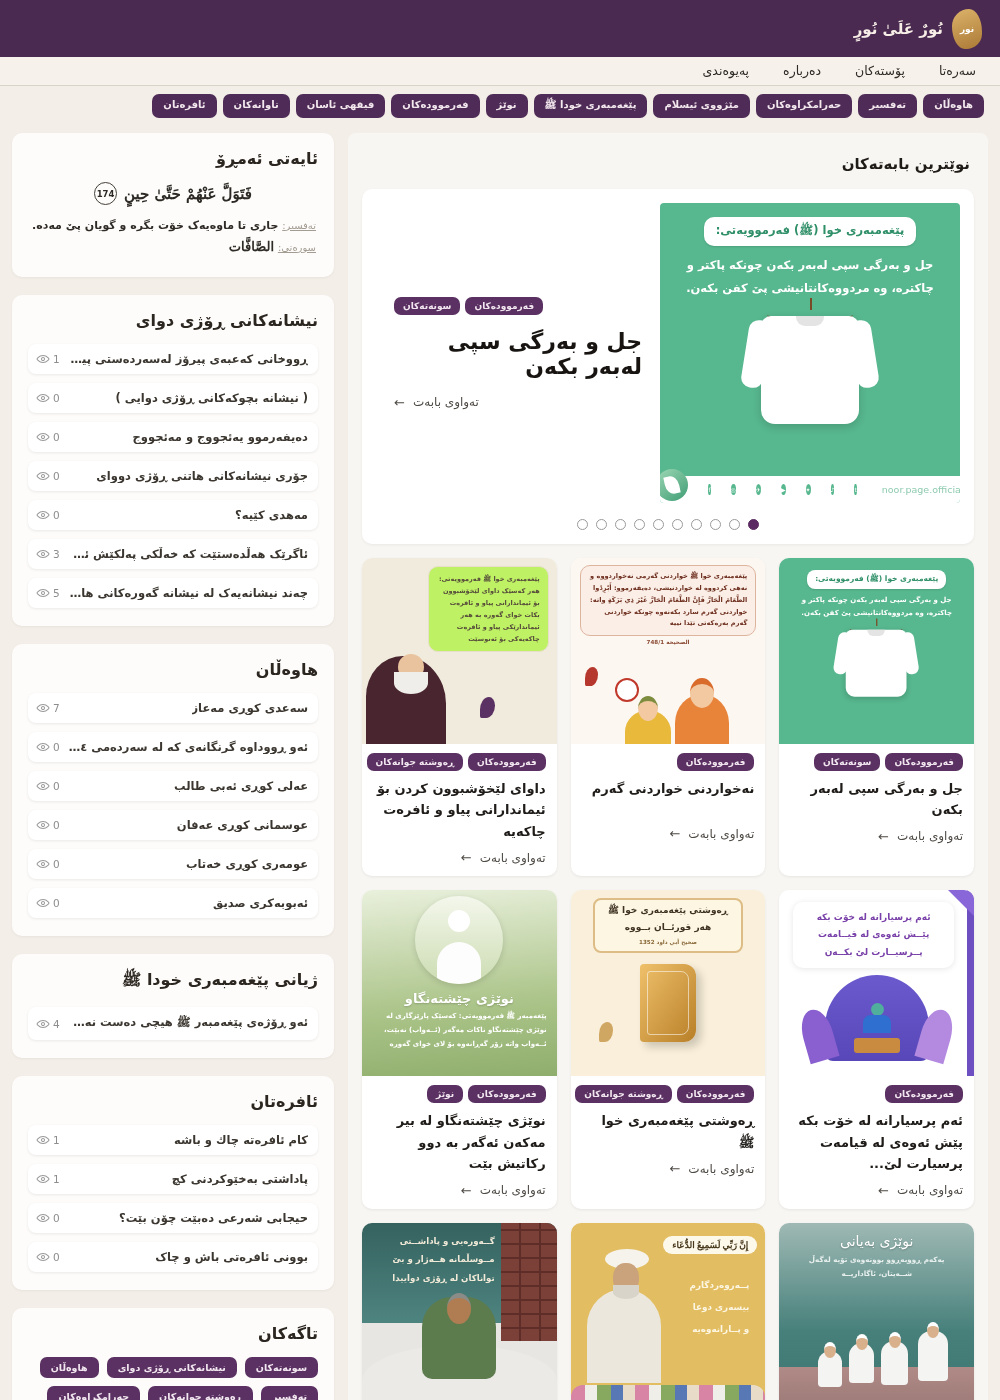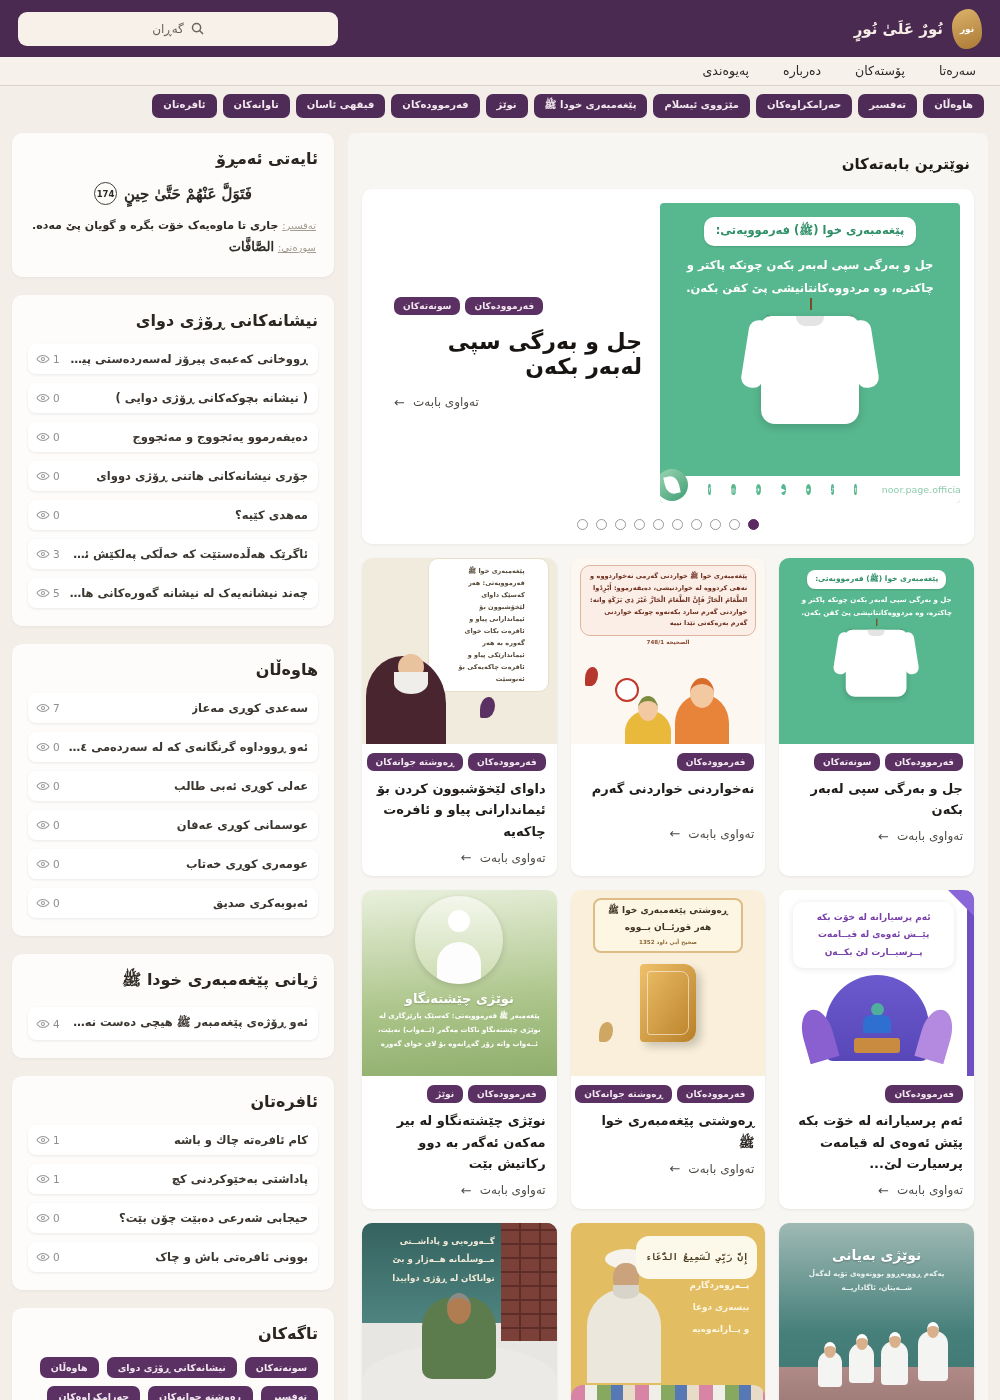--- a/index.html
+++ b/index.html
@@ -71,21 +71,21 @@
   .b-box{margin:7px 9px 0;background:#fbeee6;border:1px solid #ddb49e;border-radius:10px;padding:5px 8px;font-size:6.6px;font-weight:bold;color:#6e2f1f;line-height:1.8;text-align:right;}
   .b-ref{font-size:5.6px;color:#8a4a33;text-align:center;margin-top:3px;font-weight:bold;}
   .b-clock{position:absolute;left:44px;bottom:42px;width:20px;height:20px;background:#fff;border:2.5px solid #c0392b;border-radius:50%;}
   .b-mom{position:absolute;right:36px;bottom:-8px;width:54px;height:58px;background:#e8833a;border-radius:50% 50% 8px 8px;}
   .b-mom::before{content:'';position:absolute;top:-16px;left:15px;width:24px;height:24px;background:#f3c9a2;border-radius:50%;border-top:6px solid #d96b2b;}
   .b-dad{position:absolute;right:94px;bottom:-10px;width:46px;height:44px;background:#e9b93c;border-radius:50% 50% 8px 8px;}
   .b-dad::before{content:'';position:absolute;top:-14px;left:13px;width:20px;height:20px;background:#f3c9a2;border-radius:50%;border-top:5px solid #7e8c3f;}
   .b-pen{position:absolute;left:14px;bottom:58px;width:13px;height:19px;background:#b5372e;border-radius:60% 40% 60% 10%;}
   
   .img-c{background:#f1ebdd;}
-  .c-box{position:absolute;top:0;right:8px;left:66px;background:#ffffff;border:1px solid #e7dfc9;border-radius:10px;padding:6px 23px;font-size:6.5px;font-weight:bold;color:#564b3b;line-height:1.85;text-align:right;}
+  .c-box{position:absolute;top:8px;right:8px;left:66px;background:#bef264;border:1px solid #e7dfc9;border-radius:10px;padding:6px 8px;font-size:6.5px;font-weight:bold;color:#564b3b;line-height:1.85;text-align:right;}
   .c-man{position:absolute;left:4px;bottom:0;width:80px;height:88px;background:#49252f;border-radius:46% 54% 0 0;}
   .c-face{position:absolute;left:36px;bottom:64px;width:26px;height:26px;background:#e9c39d;border-radius:50%;}
   .c-beard{position:absolute;left:32px;bottom:50px;width:34px;height:22px;background:#efeeea;border-radius:0 0 50% 50%;}
   .c-pen{position:absolute;right:62px;bottom:26px;width:15px;height:21px;background:#5a3162;border-radius:60% 40% 60% 10%;}
   
   .img-d{background:#fff;}
   .img-d::before{content:'';position:absolute;top:0;bottom:0;right:0;width:7px;background:#6d4fc2;}
   .img-d::after{content:'';position:absolute;top:0;right:0;border-style:solid;border-width:0 26px 26px 0;border-color:transparent #8a67d8 transparent transparent;}
   .d-text{margin:12px 20px 0 14px;background:#fff;border-radius:10px;box-shadow:0 1px 6px rgba(0,0,0,.10);padding:7px 9px;font-size:9px;font-weight:bold;color:#7840a8;line-height:1.9;text-align:center;}
   .d-dome{width:104px;height:86px;margin:7px auto 0;background:linear-gradient(#6a5ace,#5747b8);border-radius:52px 52px 8px 8px;position:relative;}
@@ -101,31 +101,31 @@
   .e-ref{font-size:5.6px;color:#8a6a3a;margin-top:2px;font-weight:bold;}
   .e-book{width:56px;height:78px;margin:11px auto 0;background:linear-gradient(125deg,#efc06a,#b87f28);border-radius:4px 12px 12px 4px;box-shadow:5px 5px 9px rgba(0,0,0,.18);position:relative;}
   .e-book::after{content:'';position:absolute;inset:7px;border:1.5px solid rgba(255,255,255,.55);border-radius:3px 8px 8px 3px;}
   .e-drop{position:absolute;left:28px;bottom:34px;width:14px;height:20px;background:#c89a4e;border-radius:60% 40% 60% 10%;opacity:.85;}
   
   .img-f{background:linear-gradient(175deg,#e9f0dc,#abc489 62%,#8fae6d);text-align:center;}
   .f-circle{width:88px;height:88px;border-radius:50%;margin:6px auto 0;background:linear-gradient(#f4f7ec,#ccdcb2);position:relative;overflow:hidden;box-shadow:0 2px 6px rgba(0,0,0,.14);}
   .f-head{position:absolute;top:14px;left:33px;width:22px;height:22px;background:#fff;border-radius:50%;}
   .f-body{position:absolute;bottom:0;left:22px;width:44px;height:42px;background:#fdfdfd;border-radius:22px 22px 0 0;}
   .f-title{color:#fff;font-weight:bold;font-size:13px;margin-top:7px;text-shadow:0 1px 2px rgba(0,0,0,.2);}
-  .f-sub{color:#fff;font-size:7px;font-weight:bold;line-height:1.95;margin:4px 10px 0;}
+  .f-sub{color:#fff;font-size:7px;font-weight:bold;line-height:1.95;margin:4px 10px 0;text-align:right;}
   
   .img-g{background:linear-gradient(180deg,#9fb9b4,#47807b 58%,#3d7470);text-align:center;}
-  .g-title{color:#fff;font-size:14px;font-weight:bold;margin-top:24px;text-shadow:0 1px 2px rgba(0,0,0,.25);}
+  .g-title{color:#fff;font-size:14px;font-weight:normal;margin-top:10px;text-shadow:0 1px 2px rgba(0,0,0,.25);}
   .g-sub{color:#e8f0ee;font-size:7.2px;font-weight:bold;line-height:1.95;margin:4px 14px 0;}
   .g-ground{position:absolute;bottom:0;left:0;right:0;height:42px;background:linear-gradient(#b08a86,#9c7a77);}
   .g-p{position:absolute;background:#f4f4f2;border-radius:13px 13px 4px 4px;}
   .g-p::before{content:'';position:absolute;top:-9px;left:50%;transform:translateX(-50%);width:12px;height:12px;background:#d9b08c;border-radius:50%;border-top:4px solid #fff;}
   
   .img-h{background:#e2bd62;}
-  .h-arabic{position:absolute;top:13px;right:8px;background:#fcf8ea;border-radius:13px;padding:16px 9px;font-size:9px;font-weight:bold;color:#47381c;font-family:Liberation Mono, monospace;}
+  .h-arabic{position:absolute;top:13px;right:8px;background:#fcf8ea;border-radius:13px;padding:4px 9px;font-size:9px;font-weight:bold;color:#47381c;font-family:Liberation Serif, serif;}
   .h-lines{position:absolute;right:16px;top:52px;color:#fdf6e2;font-size:8.8px;font-weight:bold;line-height:2.5;text-align:right;}
   .hm-body{position:absolute;left:16px;top:66px;width:74px;height:94px;background:#ece7dc;border-radius:37px 37px 0 0;}
   .hm-face{position:absolute;left:42px;top:40px;width:26px;height:30px;background:#caa27c;border-radius:46%;}
   .hm-turban{position:absolute;left:34px;top:26px;width:44px;height:20px;background:#f6f3ec;border-radius:50%;}
   .hm-beard{position:absolute;left:42px;top:62px;width:26px;height:14px;background:#d9d4ca;border-radius:0 0 50% 50%;}
   .h-flowers{position:absolute;bottom:0;left:0;right:0;height:24px;border-radius:12px 12px 0 0;background:repeating-linear-gradient(90deg,#d884a4 0 14px,#f0eee8 14px 26px,#87a85f 26px 40px,#5878b5 40px 52px,#e8dcc8 52px 64px);}
   
   .img-i{background:#e8e6e2;}
   .i-sky{position:absolute;top:0;left:0;right:0;height:100px;background:linear-gradient(#35625f,#4e8480);}
   .i-text{position:absolute;top:9px;left:12px;width:62%;color:#f2ead8;font-size:8.6px;font-weight:bold;line-height:2.15;text-align:right;}
@@ -153,27 +153,20 @@
 </head>
 <body>
 
 <header class="header">
   <div class="brand">
     <div class="brand-mark">
         <span>نور</span>
       </div>
     <div class="brand-title">نُورٌ عَلَىٰ نُورٍ</div>
   </div>
-  <div class="search-box">
-    <svg width="13" height="13" viewBox="0 0 14 14">
-        <circle cx="6" cy="6" r="4.4" fill="none" stroke="#6b6258" stroke-width="1.6"></circle>
-        <line x1="9.4" y1="9.4" x2="13" y2="13" stroke="#6b6258" stroke-width="1.6"></line>
-      </svg>
-    <span>گەڕان</span>
-  </div>
 </header>
 
 <nav class="navbar">
   <span class="nav-link">سەرەتا</span>
   <span class="nav-link">پۆستەکان</span>
   <span class="nav-link">دەربارە</span>
   <span class="nav-link">پەیوەندی</span>
 </nav>
 <div class="pillsbar">
   <span class="pill">هاوەڵان</span>

